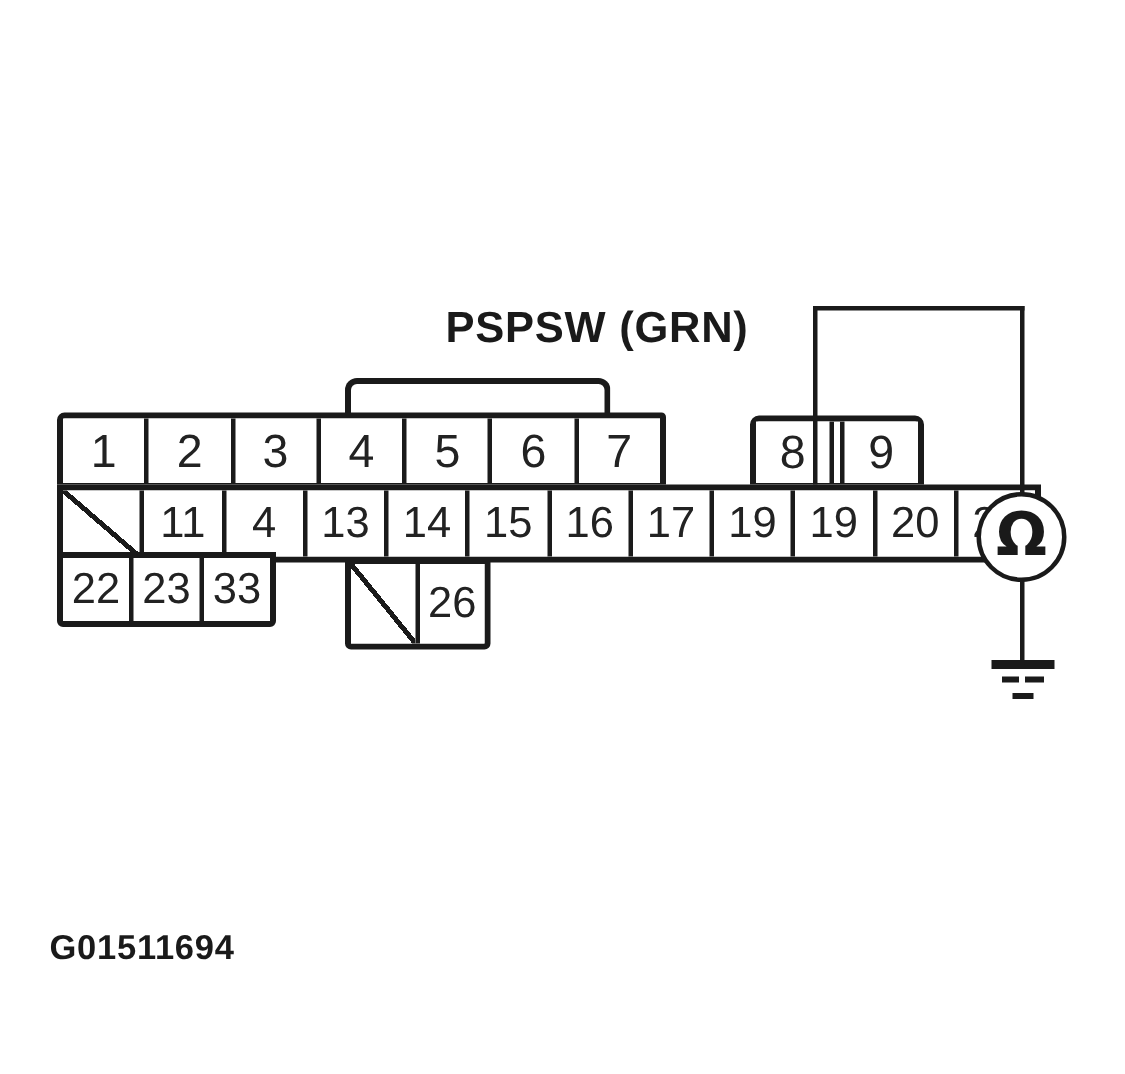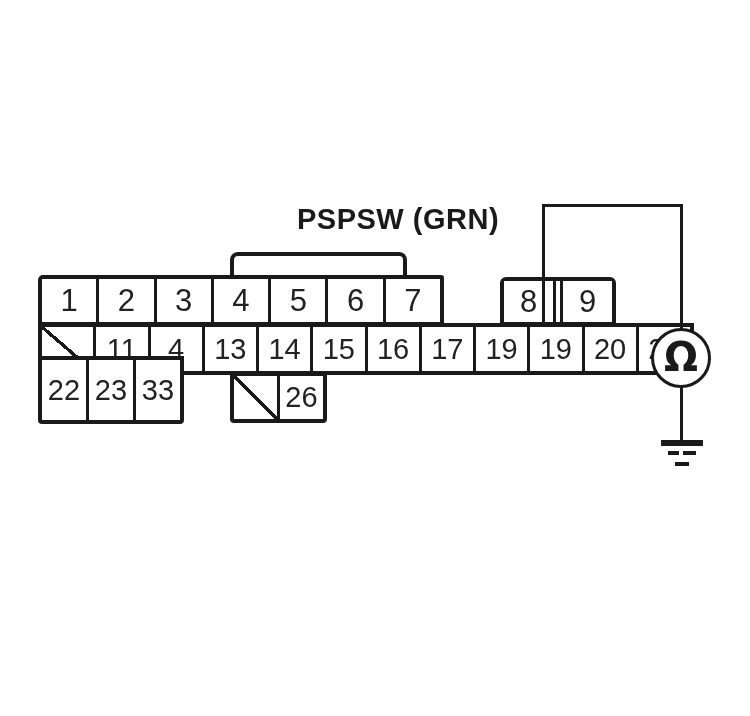--- a/index.html
+++ b/index.html
@@ -55,22 +55,22 @@
   .dbl .cell:first-child { border-right: 3px solid var(--ink); }
   .dbl .cell + .cell { margin-left: 4px; border-left: 3px solid var(--ink); }
   
   .cell.slashed {
     background-image: linear-gradient(to right top,
       transparent 47.5%, var(--ink) 47.5%, var(--ink) 52.5%, transparent 52.5%);
   }
   #row1-left  { left: 38px;  top: 275px; width: 406px; height: 51px; border-radius: 5px 3px 0 0; }
   #row1-right { left: 500px; top: 277px; width: 116px; height: 49px; border-radius: 6px 6px 0 0; }
   #row2       { left: 38px;  top: 323px; width: 656px; height: 52px; }
-  #row3-left  { left: 38px;  top: 356px; width: 146px; height: 68px; border-radius: 0 0 4px 4px; }
-  #row3-mid   { left: 230px; top: 372px; width: 97px;  height: 51px; border-radius: 0 0 4px 4px; justify-content: space-between; }
+  #row3-left  { left: 38px;  top: 368px; width: 146px; height: 50px; border-radius: 0 0 4px 4px; }
+  #row3-mid   { left: 230px; top: 372px; width: 97px;  height: 61px; border-radius: 0 0 4px 4px; justify-content: space-between; }
   #row3-right { left: 373px; top: 372px; width: 243px; height: 51px; border-radius: 0 0 4px 4px; }
   
   .key-tab {
     position: absolute; left: 230px; top: 252px; width: 177px; height: 27px;
     border: 4px solid var(--ink); border-bottom: none;
     border-radius: 8px 8px 0 0; background: var(--bg);
   }
   
   .wire { position: absolute; background: var(--ink); z-index: 5; }
   #wire-to-pin8   { left: 542px; top: 204px; width: 3px;  height: 119px; }
@@ -210,14 +210,15 @@
 
   <div id="wire-to-ground" class="wire"></div>
 
   <div>
     <div id="gnd-bar-1" class="gnd"></div>
     <div id="gnd-bar-2" class="gnd"></div>
     <div id="gnd-bar-3" class="gnd"></div>
   </div>
 
 
+  <div class="figure-id">G01511694</div>
 
 </div>
 
 </body></html>

